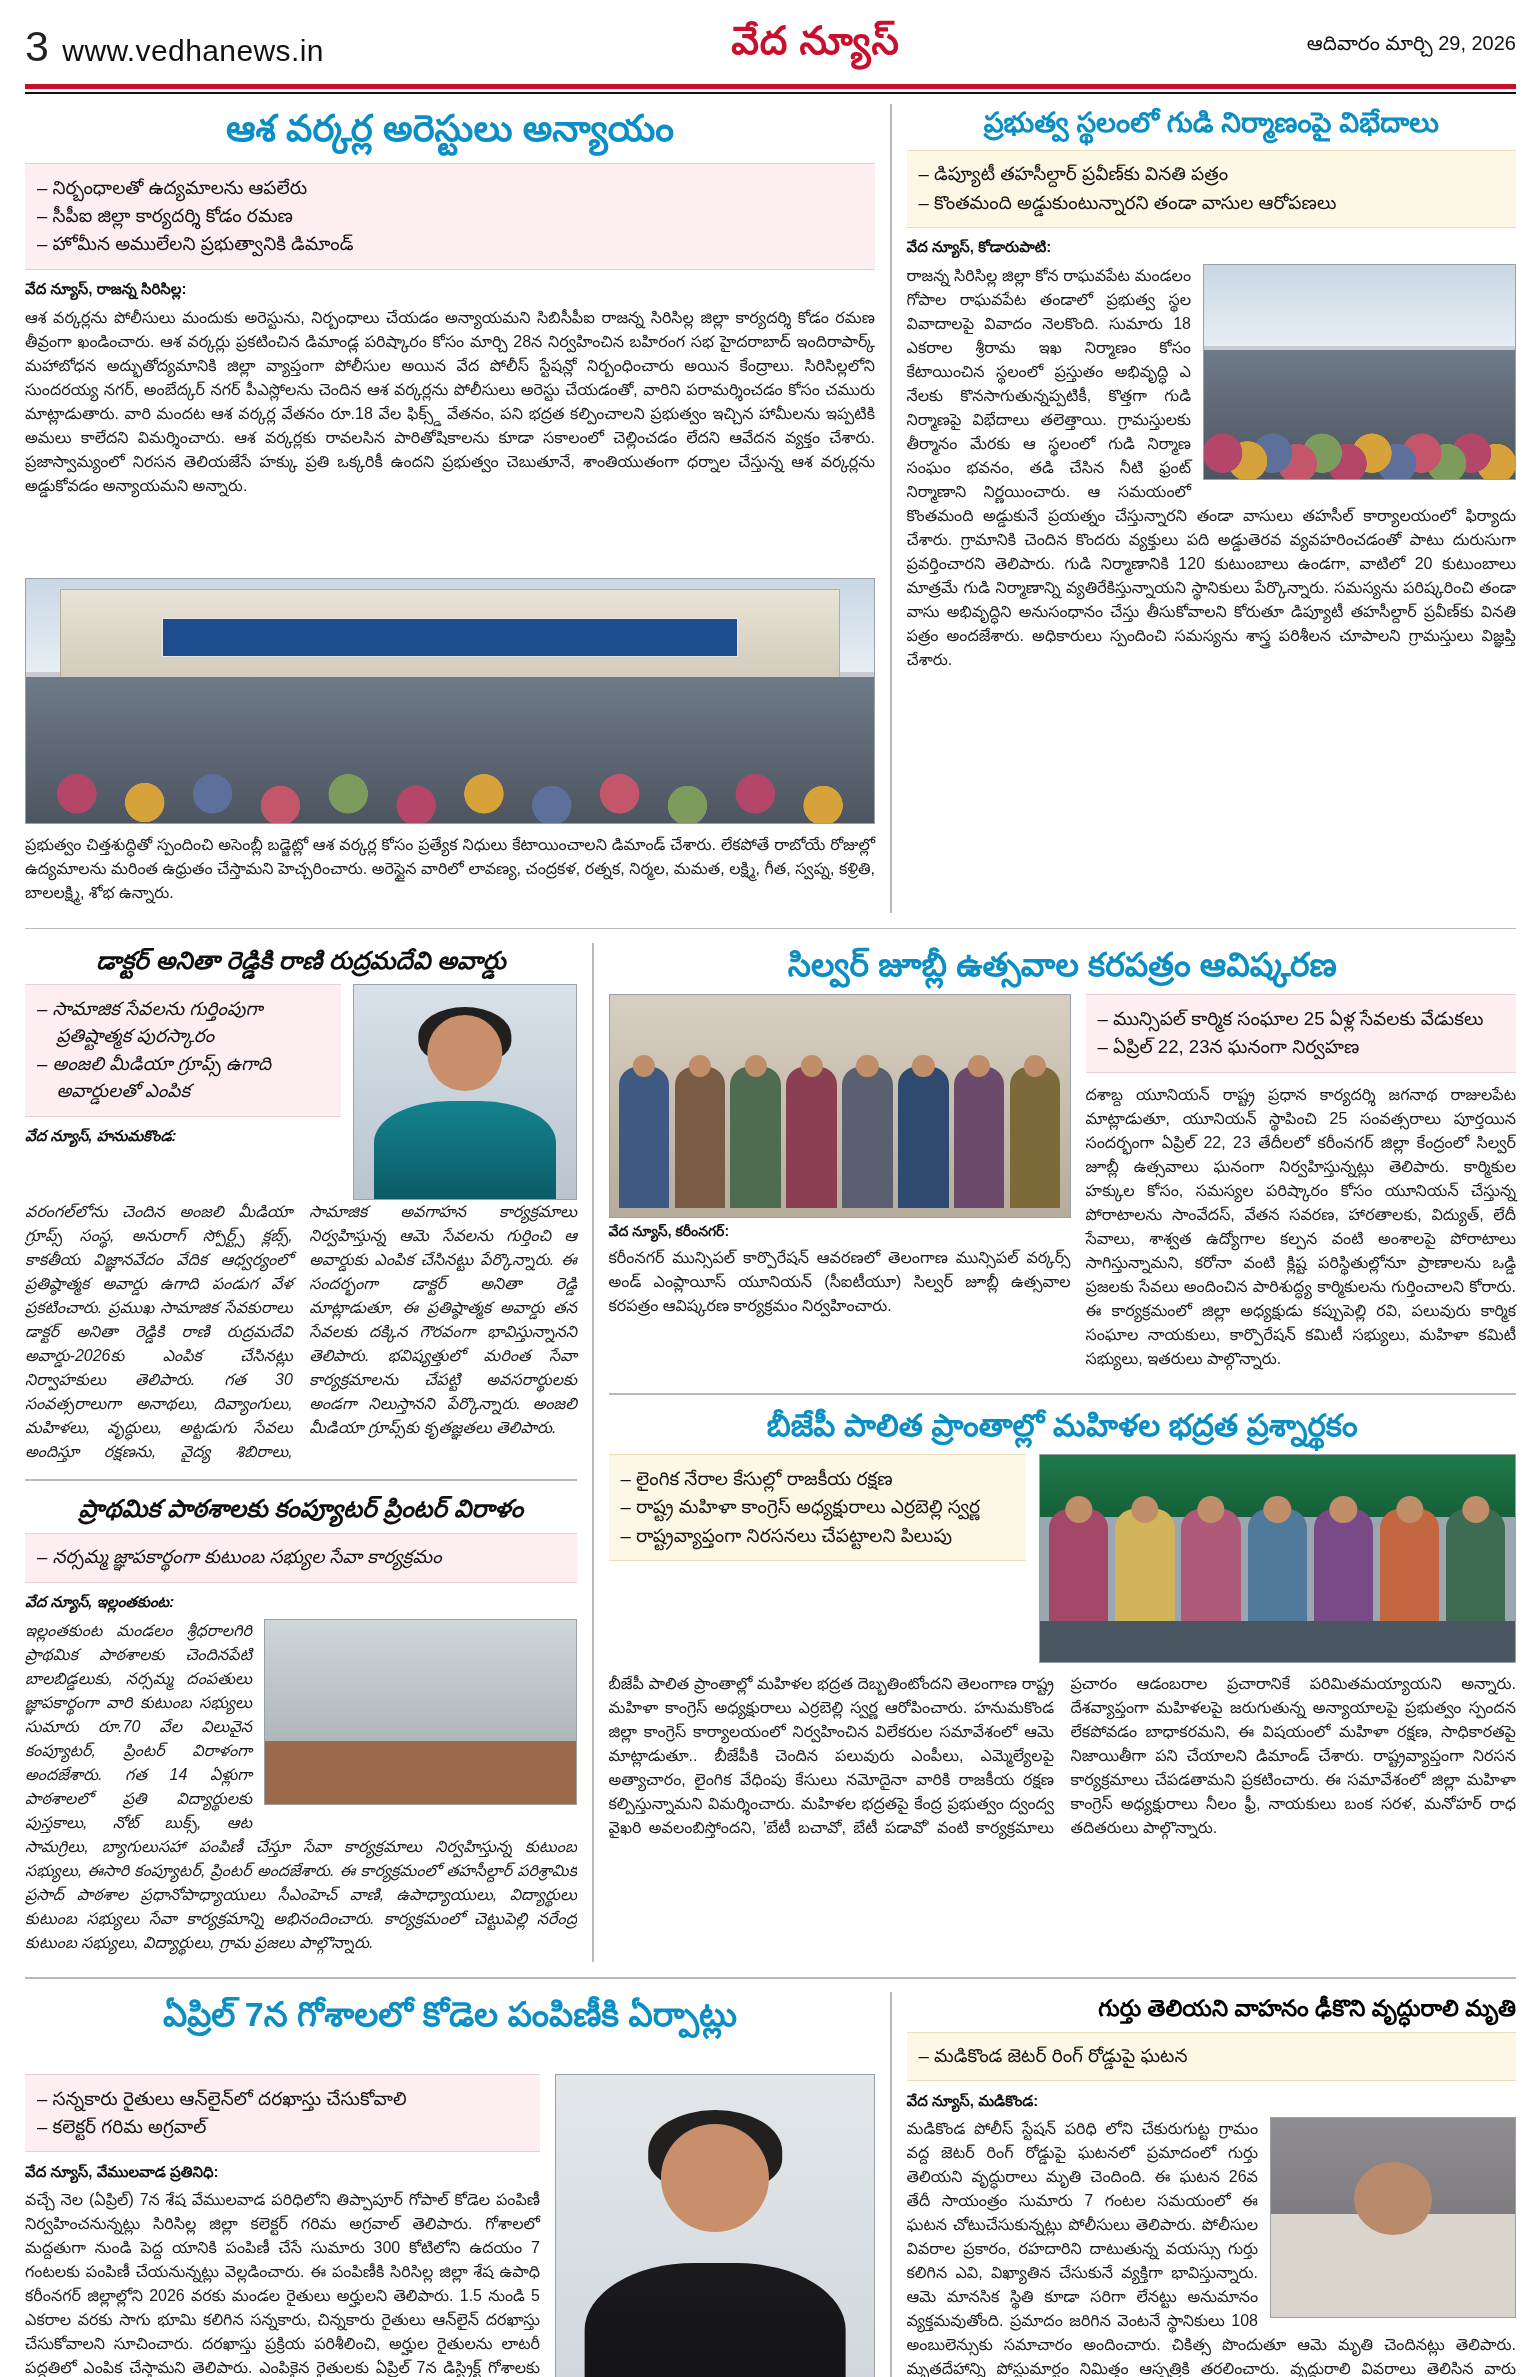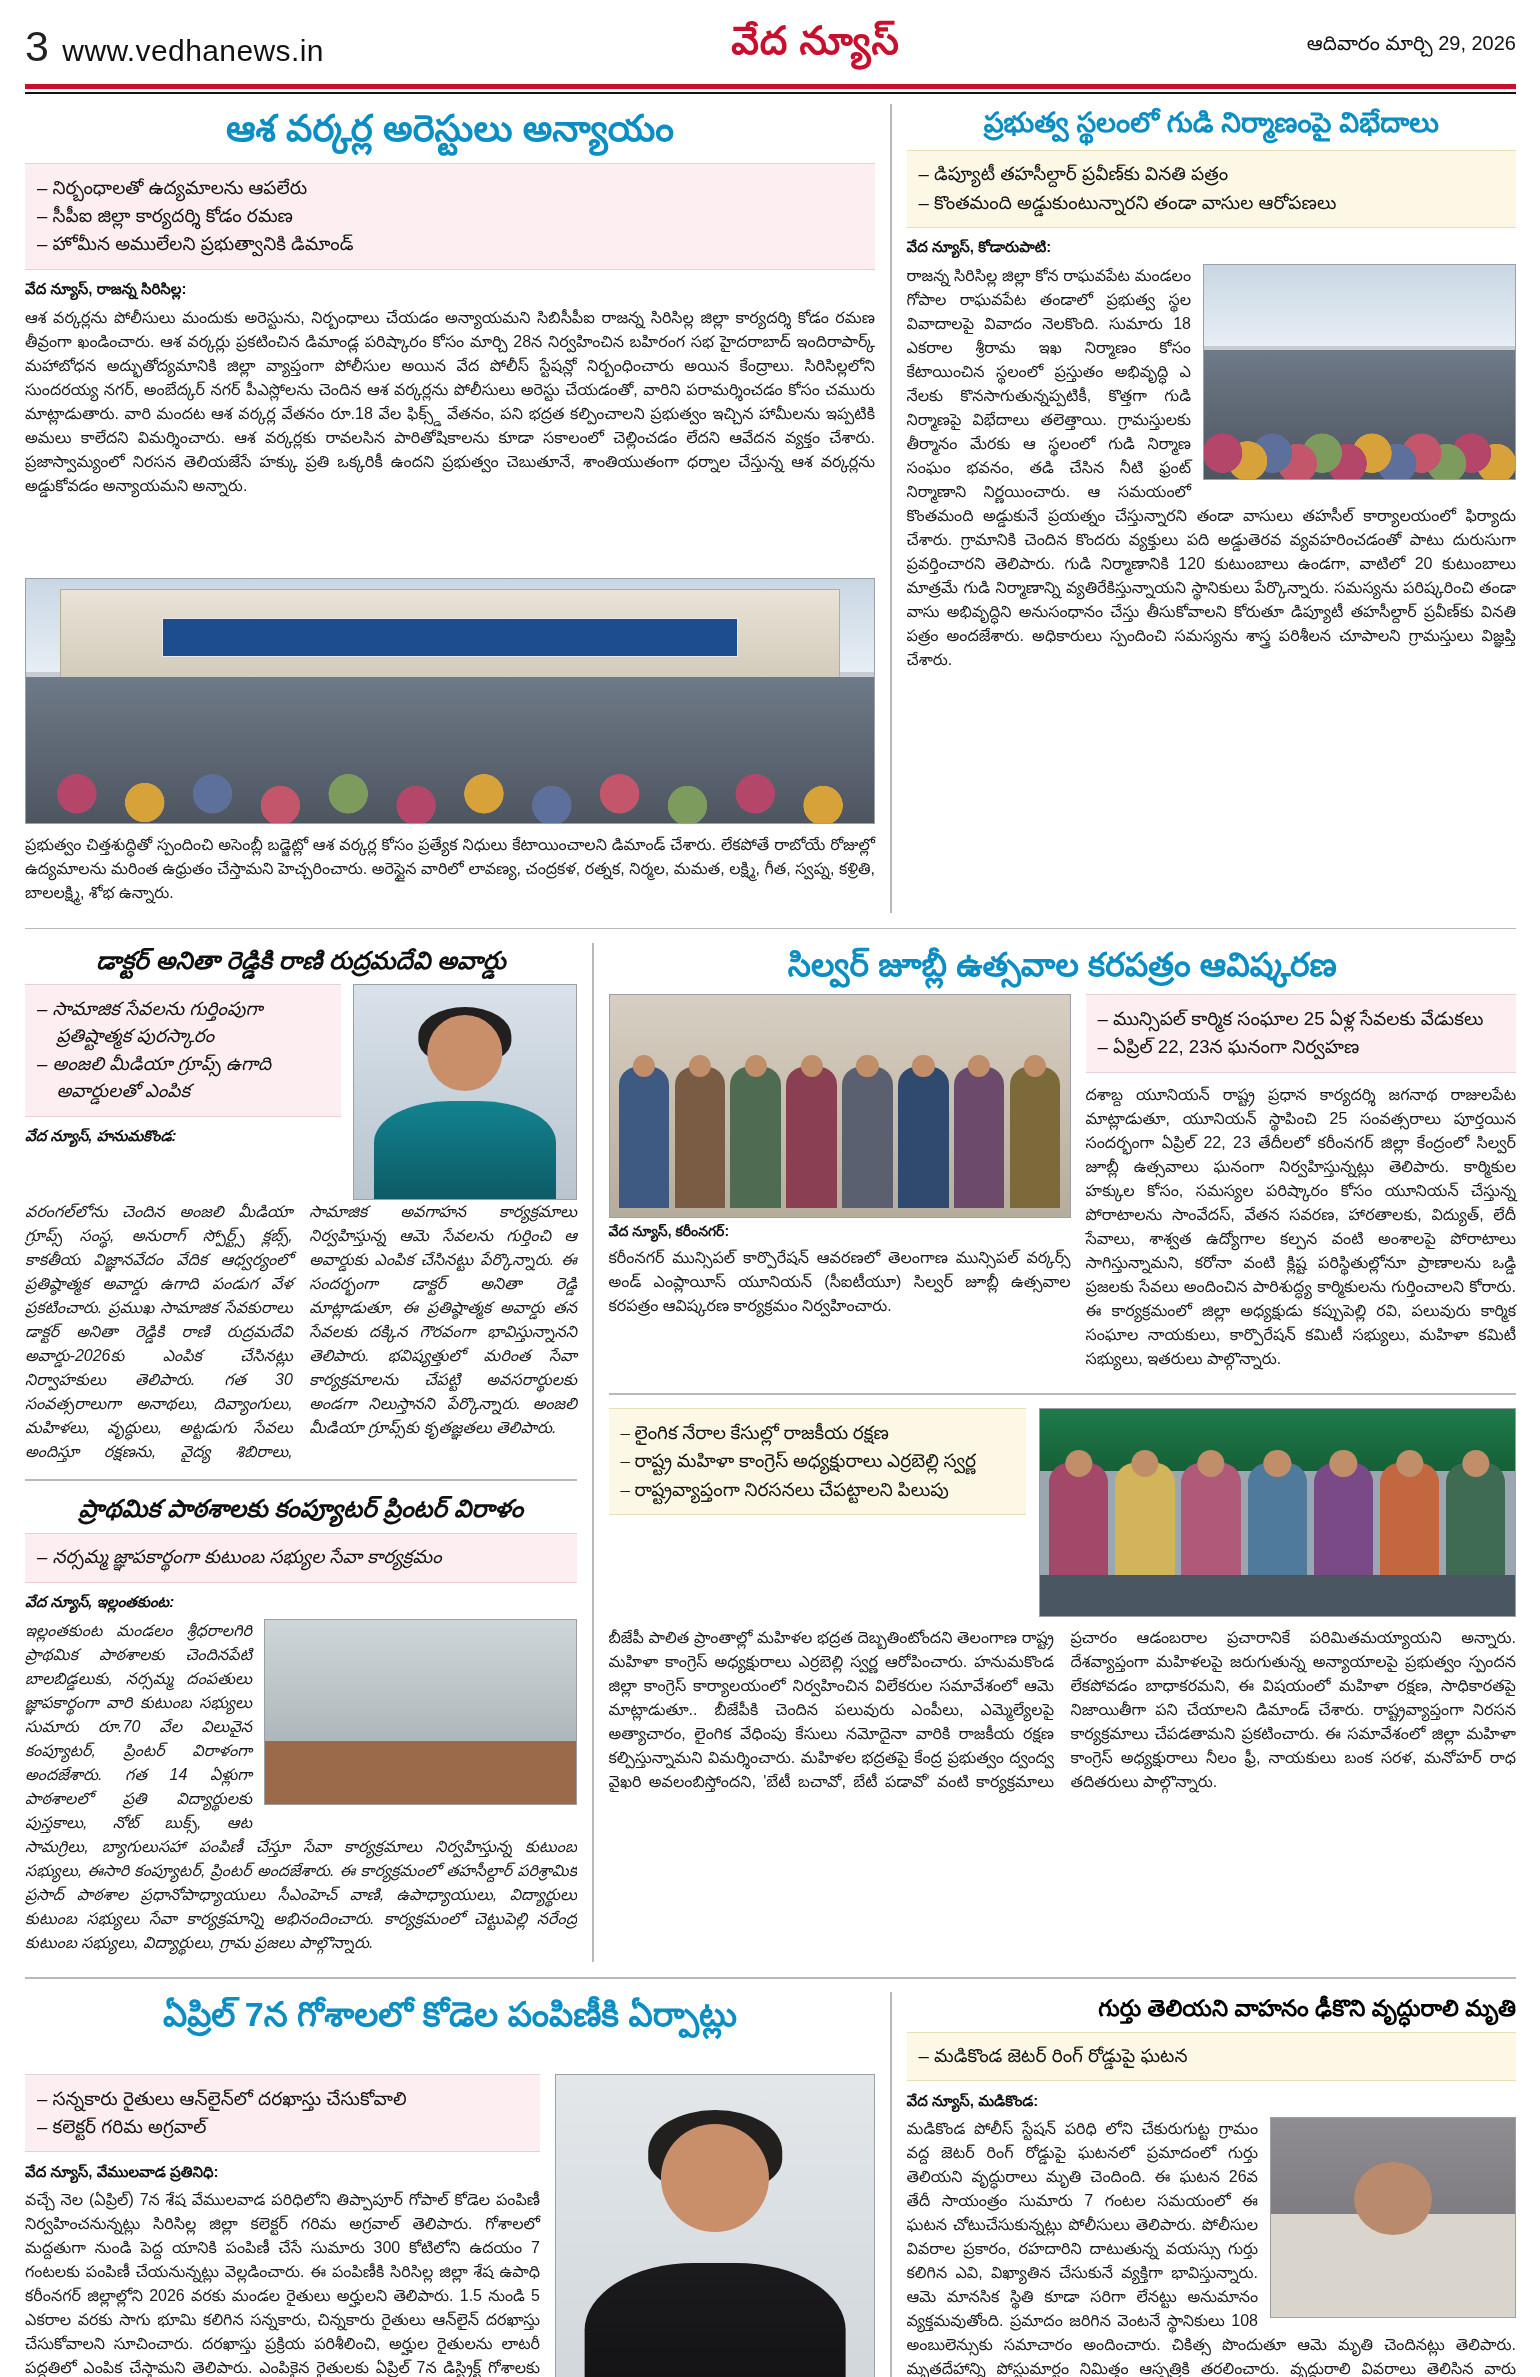--- a/index.html
+++ b/index.html
@@ -410,21 +410,22 @@
               </ul>
             </div>
             <p class="body">దశాబ్ద యూనియన్ రాష్ట్ర ప్రధాన కార్యదర్శి జగనాథ రాజులపేట మాట్లాడుతూ, యూనియన్ స్థాపించి 25 సంవత్సరాలు పూర్తయిన సందర్భంగా ఏప్రిల్ 22, 23 తేదీలలో కరీంనగర్ జిల్లా కేంద్రంలో సిల్వర్ జూబ్లీ ఉత్సవాలు ఘనంగా నిర్వహిస్తున్నట్లు తెలిపారు. కార్మికుల హక్కుల కోసం, సమస్యల పరిష్కారం కోసం యూనియన్ చేస్తున్న పోరాటాలను సాంవేదస్, వేతన సవరణ, హారతాలకు, విద్యుత్, లేదీ సేవాలు, శాశ్వత ఉద్యోగాల కల్పన వంటి అంశాలపై పోరాటాలు సాగిస్తున్నామని, కరోనా వంటి క్లిష్ట పరిస్థితుల్లోనూ ప్రాణాలను ఒడ్డి ప్రజలకు సేవలు అందించిన పారిశుద్ధ్య కార్మికులను గుర్తించాలని కోరారు. ఈ కార్యక్రమంలో జిల్లా అధ్యక్షుడు కప్పుపెల్లి రవి, పలువురు కార్మిక సంఘాల నాయకులు, కార్పొరేషన్ కమిటీ సభ్యులు, మహిళా కమిటీ సభ్యులు, ఇతరులు పాల్గొన్నారు.</p>
           </div>
         </div>
       </div>
 
       <div class="hr-block"></div>
 
       <div>
-        <div style="display:flex; gap:13px; align-items:flex-start;font-family:Liberation Serif, serif;">
+        <h2 class="head-l" style="font-size:31px;">బీజేపీ పాలిత ప్రాంతాల్లో మహిళల భద్రత ప్రశ్నార్థకం</h2>
+        <div style="display:flex; gap:13px; align-items:flex-start;">
           <div style="flex:0 0 417px;">
             <div class="bullets yellow">
               <ul>
                 <li>లైంగిక నేరాల కేసుల్లో రాజకీయ రక్షణ</li>
                 <li>రాష్ట్ర మహిళా కాంగ్రెస్ అధ్యక్షురాలు ఎర్రబెల్లి స్వర్ణ</li>
                 <li>రాష్ట్రవ్యాప్తంగా నిరసనలు చేపట్టాలని పిలుపు</li>
               </ul>
             </div>
           </div>
           <div style="flex:1;">

